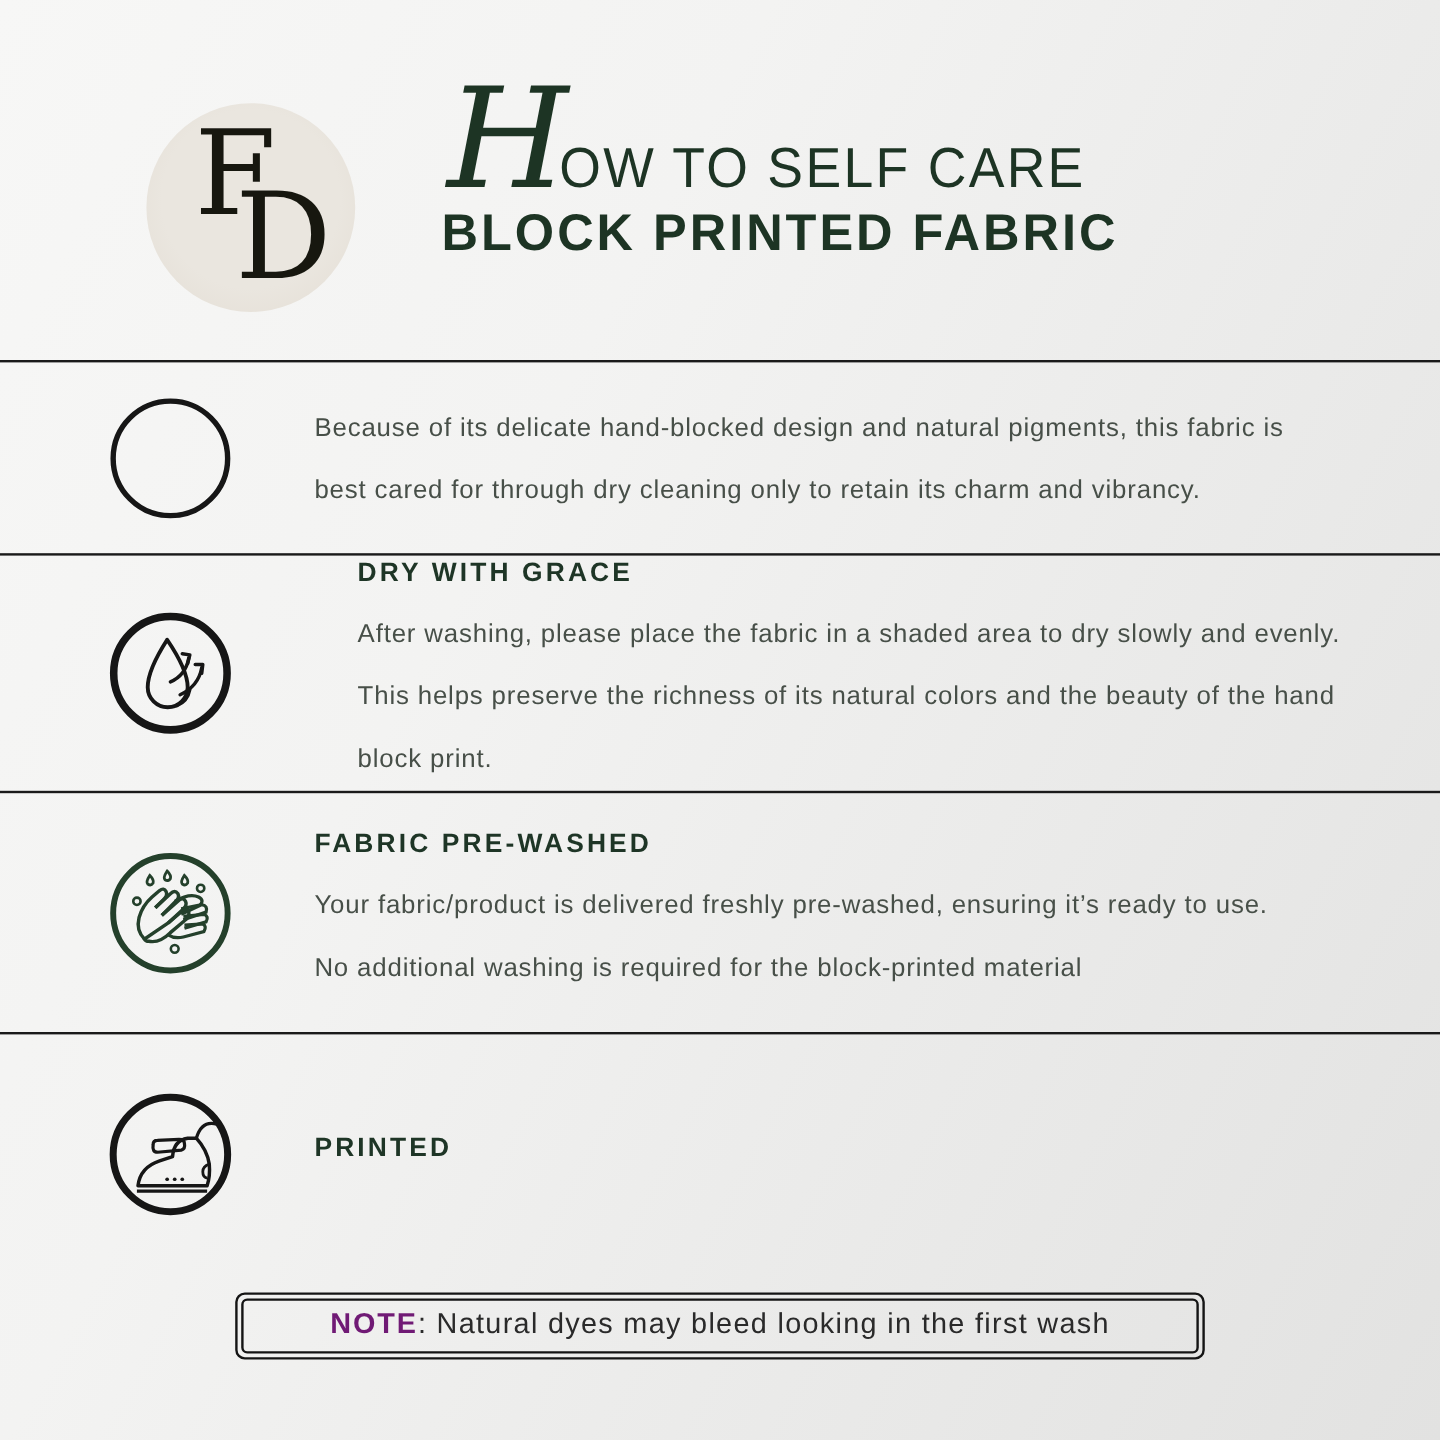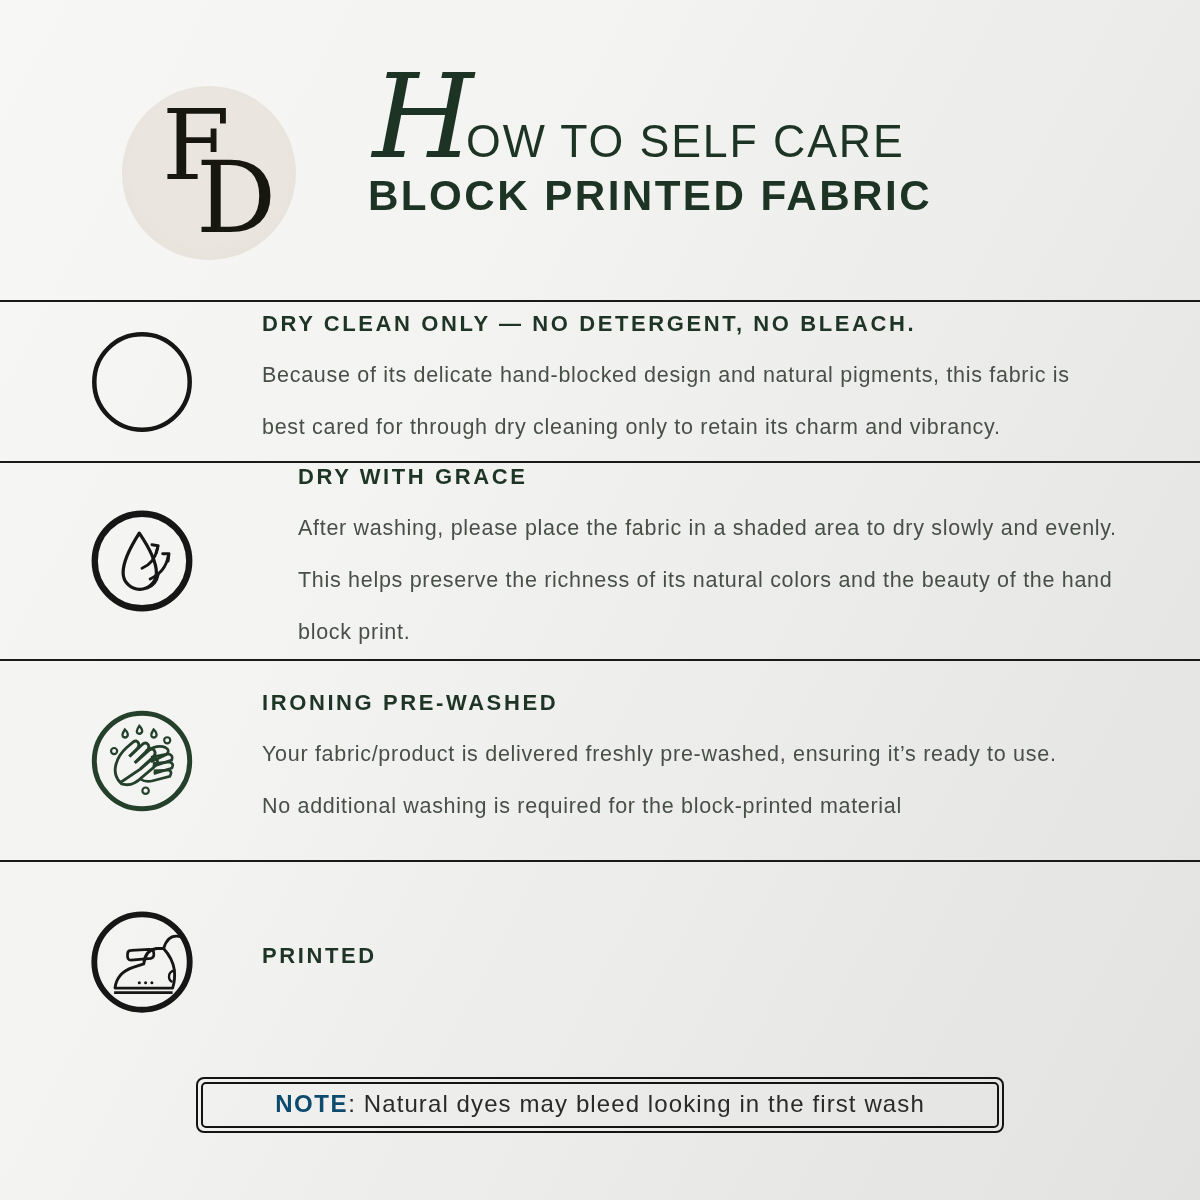--- a/index.html
+++ b/index.html
@@ -49,21 +49,21 @@
   .note-outer {
     width:808px; margin:15px auto 0;
     border:2px solid #141414; border-radius:8px; padding:3px;
     background:transparent;
   }
   .note-inner {
     border:2px solid #141414; border-radius:5px;
     padding:6px 10px 8px; text-align:center;
     font-size:24px; letter-spacing:1.1px; color:#2a2a2a; white-space:nowrap;
   }
-  .note-label { font-weight:700; color:#0c4a6e; letter-spacing:1.6px;text-align:center; }
+  .note-label { font-weight:700; color:#701a75; letter-spacing:1.6px;text-align:center; }
 </style>
 </head>
 <body>
 
 <div class="header">
   <div class="logo-blob">
     <span class="logo-letter f">F</span>
     <span class="logo-letter d">D</span>
   </div>
   <div class="title-block">
@@ -77,21 +77,20 @@
 
 <div class="sections">
 
   <div class="section s1">
     <div class="icon-col">
       <svg viewBox="0 0 120 120" fill="none">
         <circle cx="60" cy="60" r="53" stroke="#161616" stroke-width="5"></circle>
       </svg>
     </div>
     <div class="text-col">
-      <div class="section-title">DRY CLEAN ONLY — NO DETERGENT, NO BLEACH.</div>
       <div class="section-body">Because of its delicate hand-blocked design and natural pigments, this fabric is best cared for through dry cleaning only to retain its charm and vibrancy.</div>
     </div>
   </div>
 
   <div class="section s2">
     <div class="icon-col">
       <svg viewBox="0 0 120 120" fill="none" stroke="#161616">
         <circle cx="60" cy="60" r="52.5" stroke-width="7"></circle>
         <path d="M57 29 Q39 57 39 73 A18.5 18.5 0 0 0 76 73 Q76 57 57 29 Z" stroke-width="3.6" stroke-linejoin="round"></path>
         <path d="M60 68 Q74 62 77 46" stroke-width="3.2" stroke-linecap="round"></path>
@@ -123,21 +122,21 @@
         <path d="M72 63 L91 61 Q96 63 93 68 L73 74" stroke-width="3"></path>
         <path d="M73 71 L90 70 Q94 72 91 77 L72 82 Q64 84 58 80" stroke-width="3"></path>
 
         <path d="M36 84 Q28 76 31 64 Q34 53 43 45 L50 39 Q54 36 56 40 Q58 44 53 48 L46 55" stroke-width="3.2"></path>
         <path d="M46 55 L60 42 Q64 38 67 42 Q69 46 64 50 L52 62" stroke-width="3.2"></path>
         <path d="M52 62 L68 48 Q72 45 74 49 Q76 53 71 57 L58 69" stroke-width="3.2"></path>
         <path d="M58 69 L71 58 Q75 55 77 59 Q78 63 73 67 L60 78 Q50 88 40 86 Q37 86 36 84 Z" stroke-width="3.2"></path>
       </svg>
     </div>
     <div class="text-col">
-      <div class="section-title">IRONING PRE-WASHED</div>
+      <div class="section-title">FABRIC PRE-WASHED</div>
       <div class="section-body">Your fabric/product is delivered freshly pre-washed, ensuring it’s ready to use. No additional washing is required for the block-printed material</div>
     </div>
   </div>
 
   <div class="section s4">
     <div class="icon-col">
       <svg viewBox="0 0 120 120" fill="none" stroke="#161616">
         <circle cx="60" cy="60" r="53" stroke-width="6.5"></circle>
 
         <path d="M30 89 Q32 72 50 66 L62 62 Q63 47 76 45 L84 45 Q94 56 96 69 Q97 80 94 89 Z" stroke-width="3.2" stroke-linejoin="round"></path>

